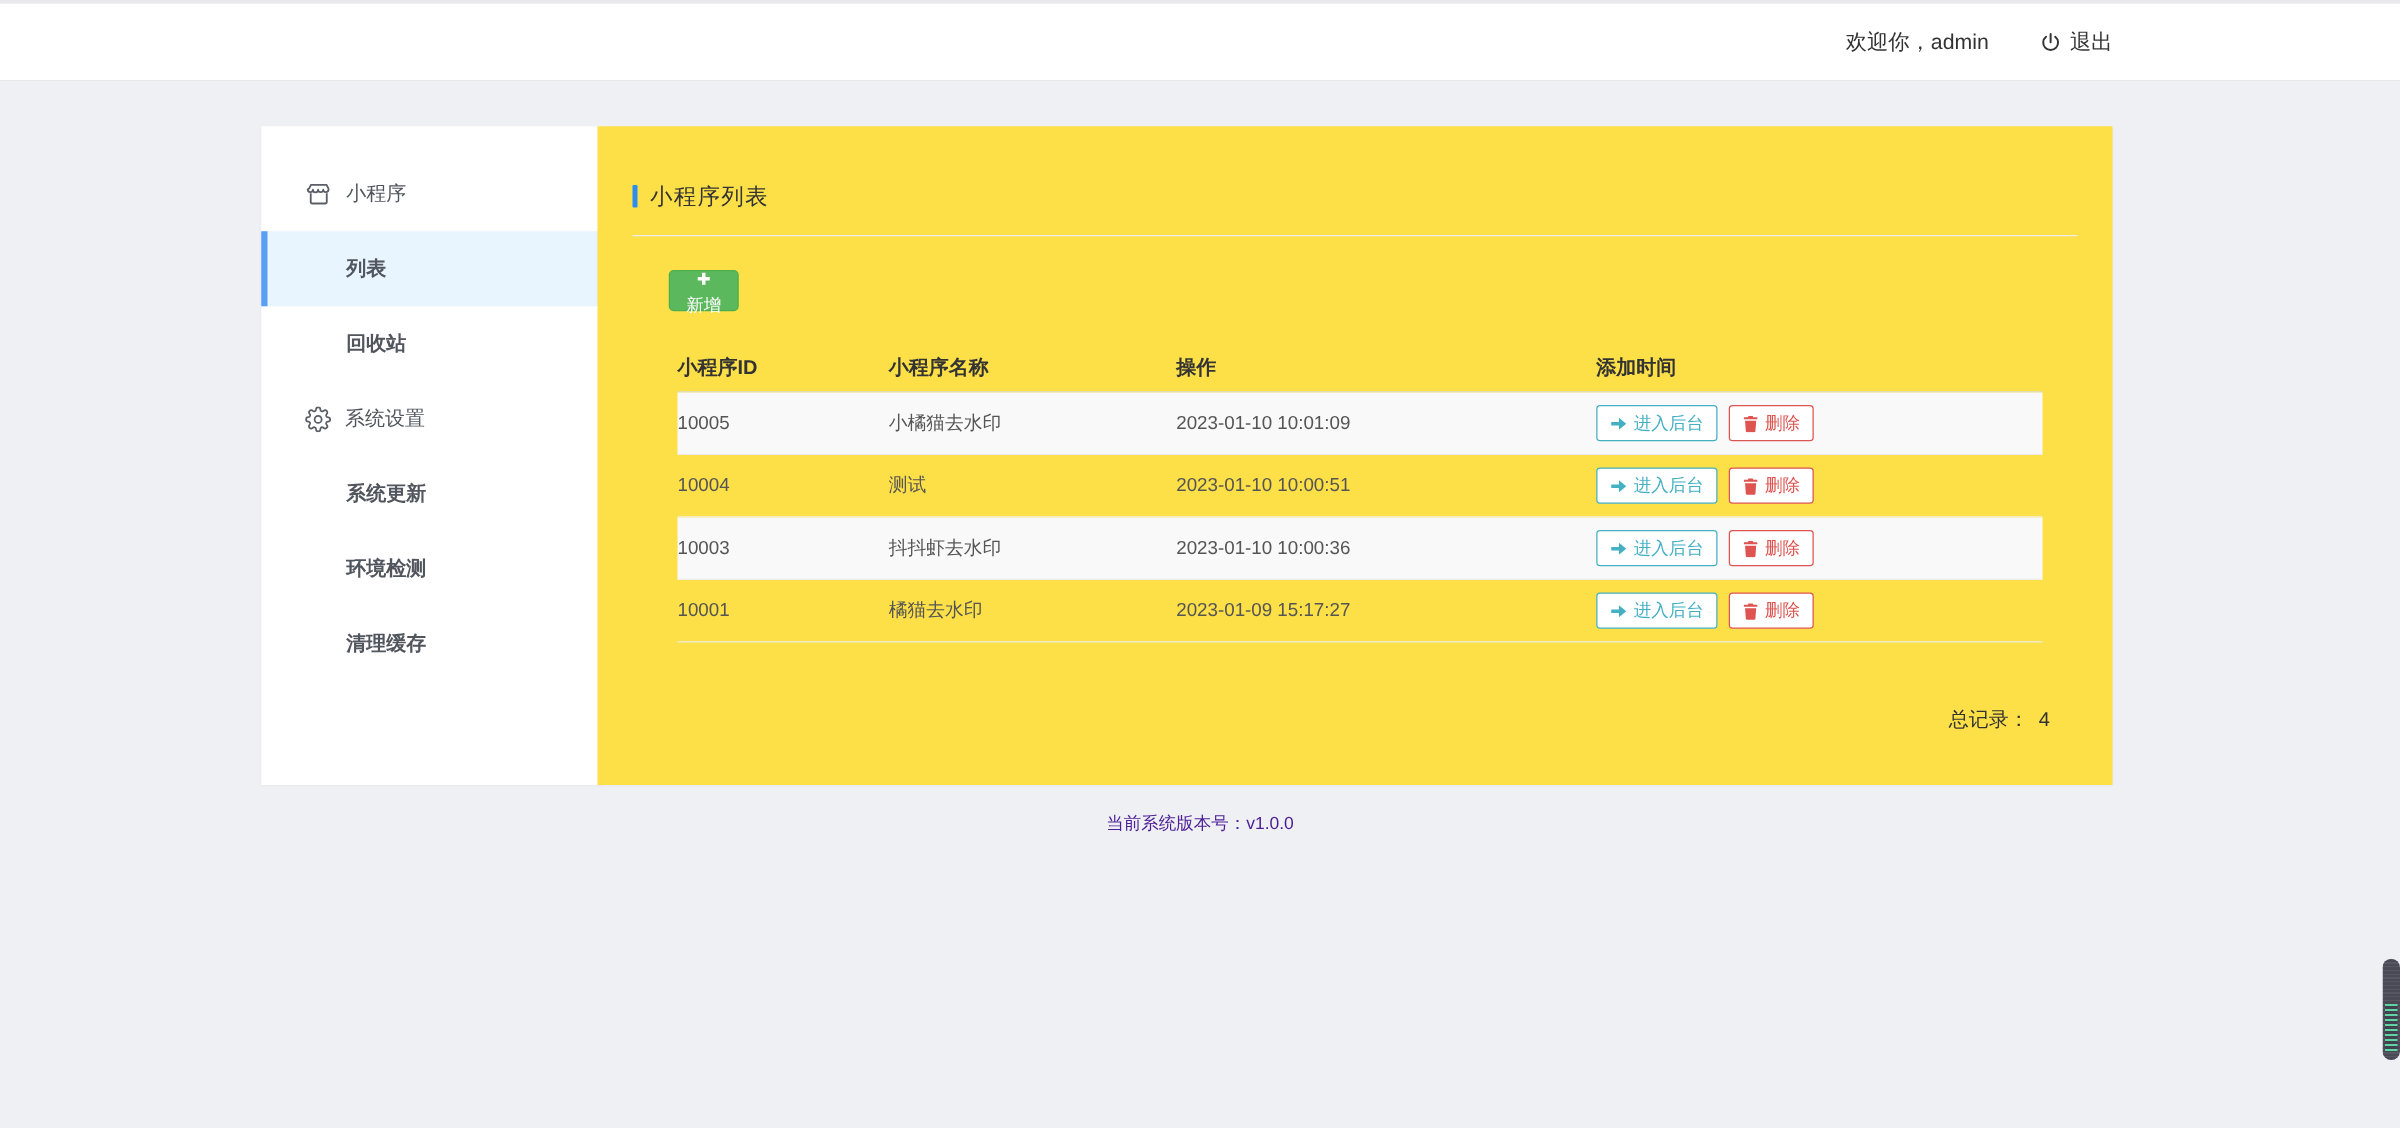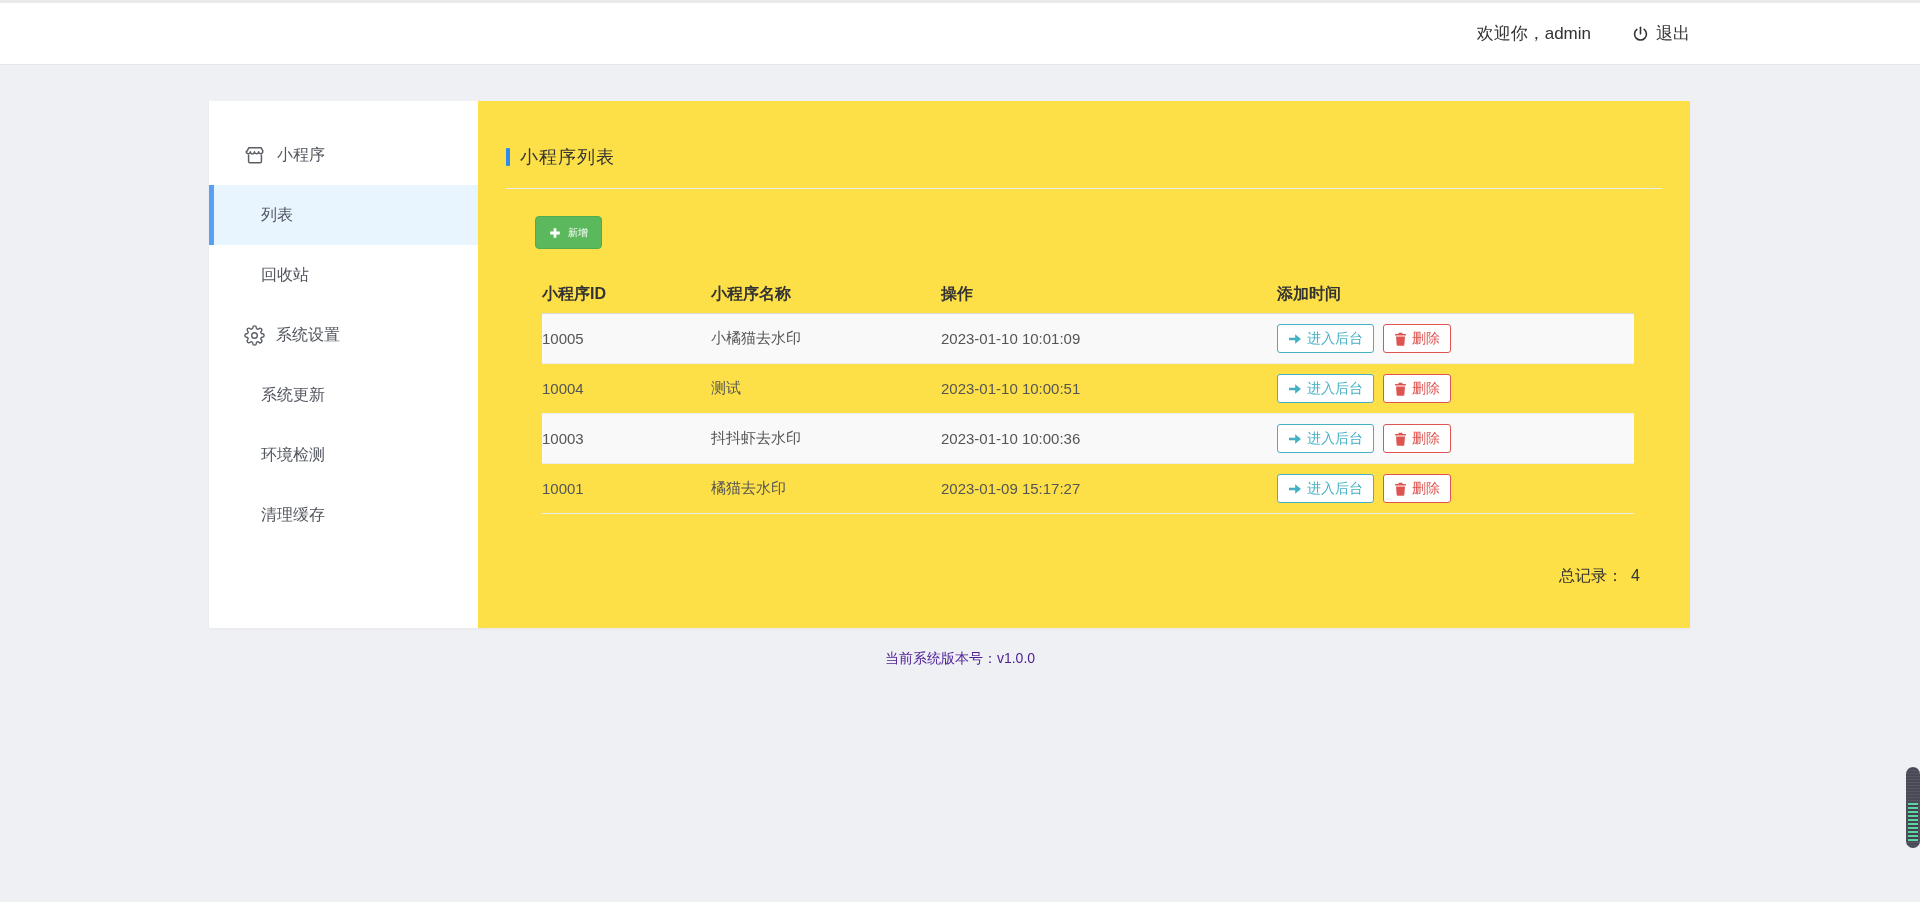--- a/index.html
+++ b/index.html
@@ -24,41 +24,41 @@
   .sidebar{
     position:absolute;left:209px;top:101px;width:273px;height:527px;
     background:#fff;box-sizing:border-box;padding-top:24px;
     box-shadow:0 1px 2px rgba(0,0,0,.04);
   }
   .side-item{
     height:60px;display:flex;align-items:center;position:relative;
     font-size:16px;color:#51555e;cursor:pointer;padding-left:35px;box-sizing:border-box;
   }
   .side-item .sicon{display:inline-flex;margin-right:11px;color:#5a5e66;}
-  .side-item.child{padding-left:52px;}
+  .side-item.child{padding-left:68px;font-weight:bold;}
   .side-item.active{background:var(--sidebar-active-bg,#e8f4fe);}
   .side-item.active::before{
     content:"";position:absolute;left:0;top:0;height:100%;width:5px;
     background:var(--sidebar-active-bar,#57a0f5);
   }
   
   .card{
     position:absolute;left:478px;top:101px;width:1212px;height:527px;
     background:#fde047;box-sizing:border-box;
     box-shadow:0 1px 2px rgba(0,0,0,.04);
   }
   .panel-title{display:flex;align-items:center;gap:10px;margin:44px 28px 0;}
   .marker{width:4px;height:18px;border-radius:1px;background:var(--accent-blue,#2d8cf0);}
   .panel-title h2{margin:0;font-size:18px;font-weight:400;color:#333;letter-spacing:1px;}
   .divider{height:1px;background:#ededed;margin:19px 28px 0;}
   .add-btn{
     display:inline-flex;align-items:center;gap:7px;
     margin:27px 0 0 57px;height:33px;padding:0 13px;
     background:var(--add-green,#5cb85c);border:1px solid #4cae4c;border-radius:4px;
-    color:#fff;font-size:10px;cursor:pointer;font-family:Liberation Serif, serif;
+    color:#fff;font-size:14px;cursor:pointer;font-family:Liberation Serif, serif;flex-direction:column;
   }
   .add-btn .plus{display:inline-flex;}
   
   .table{margin:26px 0 0 64px;width:1092px;}
   .thead,.trow{
     display:grid;grid-template-columns:169px 230px 336px 1fr;align-items:center;
   }
   .thead{height:38px;font-weight:bold;font-size:16px;color:#333;border-bottom:1px solid #d9d9d9;}
   .trow{height:49px;font-size:15px;color:#555;border-bottom:1px solid #ececec;}
   .trow.odd{background:#f9f9f9;}

